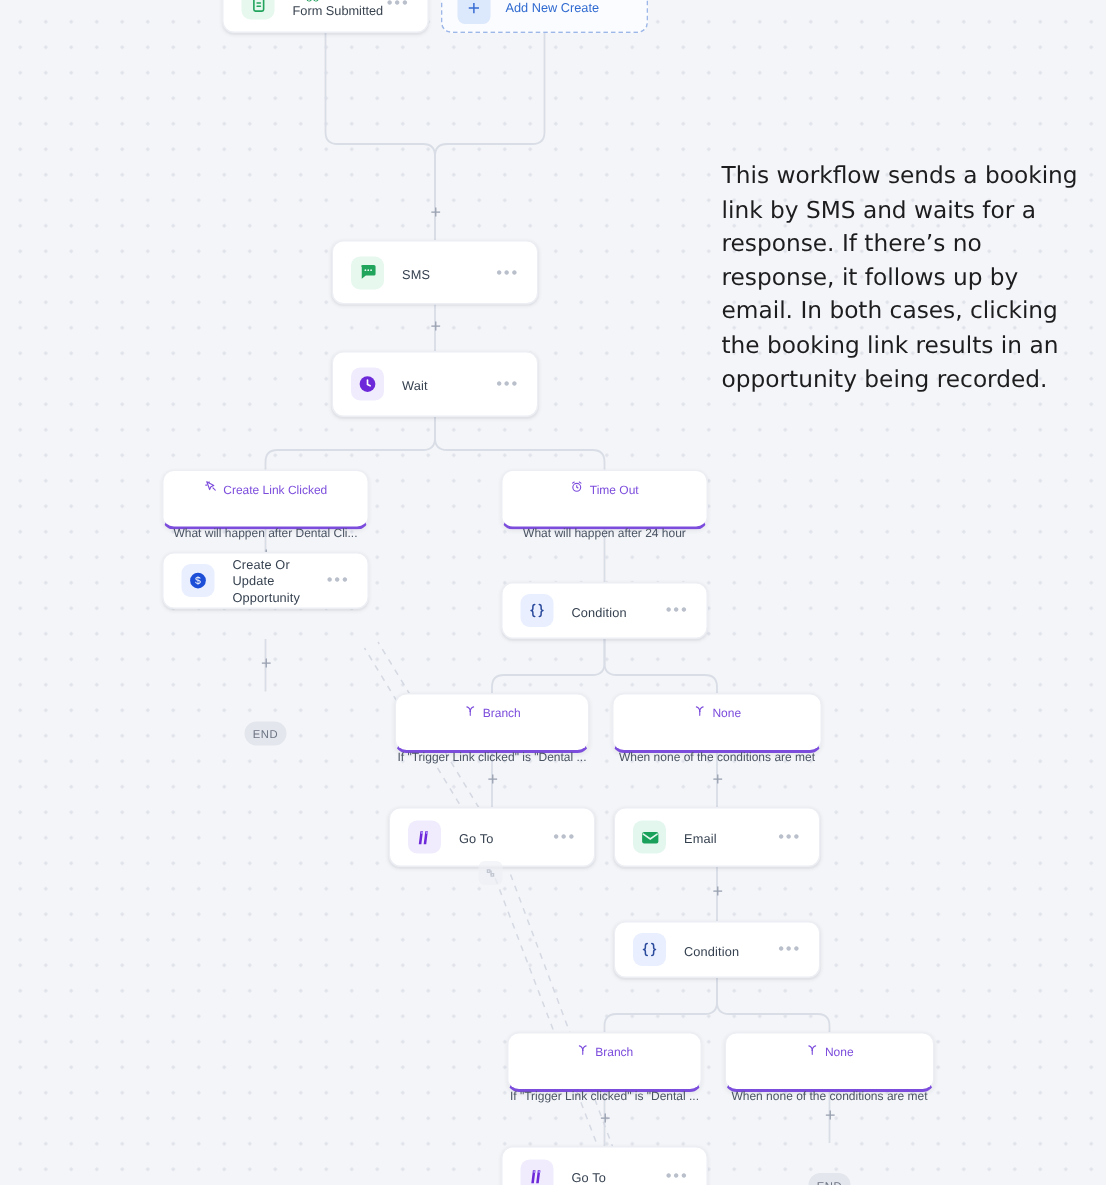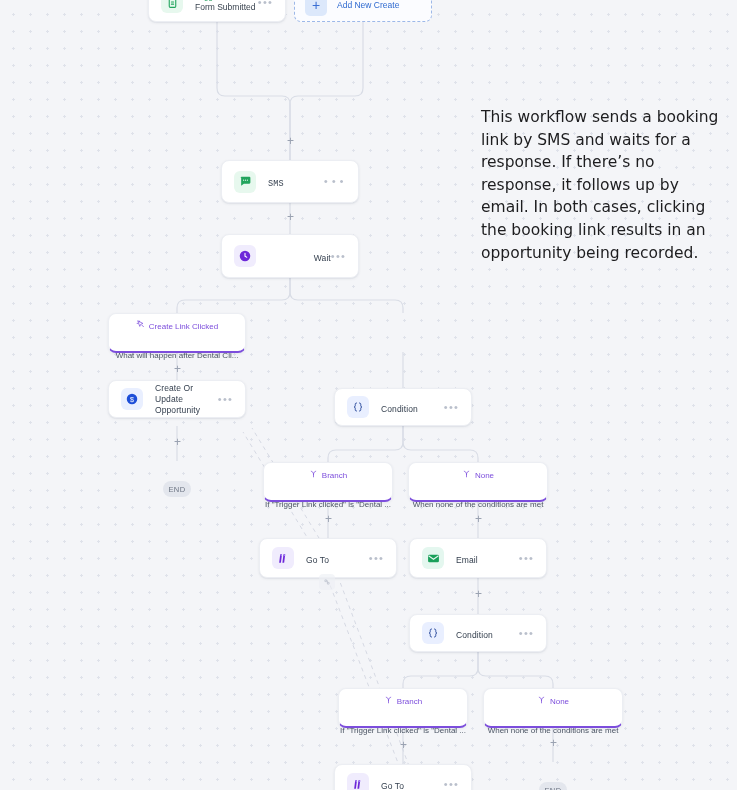--- a/index.html
+++ b/index.html
@@ -162,35 +162,35 @@
     </span>
     <span class="dots">•••</span>
   </div>
 
   <div class="addtrigger" style="left:294px;top:-12px;width:138px;height:34px;">
     <span class="plusbox">+</span>
     <span class="atlabel">Add New Create</span>
   </div>
 
   <div class="plus" style="left:285px;top:136px;">+</div>
-  <div class="node" style="left:221px;top:160px;width:138px;height:43px;font-family:Liberation Mono, monospace;">
+  <div class="node" style="left:221px;top:160px;width:138px;height:43px;">
     <span class="ico green">
       <svg width="13" height="13" viewBox="0 0 24 24" fill="#21a45c">
         <path d="M3 5a2 2 0 0 1 2-2h14a2 2 0 0 1 2 2v9a2 2 0 0 1-2 2H9l-5 4V5z"></path>
         <circle cx="8.5" cy="9.5" r="1.1" fill="#e7f8ee"></circle>
         <circle cx="12" cy="9.5" r="1.1" fill="#e7f8ee"></circle>
         <circle cx="15.5" cy="9.5" r="1.1" fill="#e7f8ee"></circle>
       </svg>
     </span>
     <span class="txt"><span class="title">SMS</span></span>
     <span class="dots">•••</span>
   </div>
 
   <div class="plus" style="left:285px;top:212px;">+</div>
-  <div class="node" style="left:221px;top:234px;width:138px;height:44px;text-align:right;">
+  <div class="node" style="left:221px;top:234px;width:138px;height:44px;">
     <span class="ico purple">
       <svg width="14" height="14" viewBox="0 0 24 24">
         <circle cx="12" cy="12" r="9" fill="#6d28d9"></circle>
         <path d="M12 7.5v5l3 1.6" stroke="#ffffff" stroke-width="1.9" fill="none" stroke-linecap="round"></path>
       </svg>
     </span>
     <span class="txt"><span class="title">Wait</span></span>
     <span class="dots">•••</span>
   </div>
 
@@ -201,23 +201,36 @@
           <path d="M5 3l5 14 2.3-5.1L17.4 9.6z"></path>
             <path d="M16 14l4 4"></path>
             <path d="M3 9h2M9 3v2"></path>
         </svg>
       </span>
       <span>Create Link Clicked</span>
     </div>
     <div class="bsub">What will happen after Dental Cli...</div>
   </div>
 
+  <div class="bnode" style="left:334px;top:313px;width:138px;height:40px;">
+    <div class="bhead">
+      <span>
+        <svg width="9" height="9" viewBox="0 0 24 24" fill="none" stroke="#7c4ddc" stroke-width="2" stroke-linecap="round" stroke-linejoin="round">
+          <circle cx="12" cy="13" r="7"></circle>
+            <path d="M12 10v3l2 1"></path>
+            <path d="M4.5 5.5l3-2M19.5 5.5l-3-2"></path>
+        </svg>
+      </span>
+      <span>Time Out</span>
+    </div>
+    <div class="bsub">What will happen after 24 hour</div>
+  </div>
 
   <div class="plus" style="left:172px;top:364px;">+</div>
-  <div class="node" style="left:108px;top:380px;width:138px;height:38px;">
+  <div class="node" style="left:108px;top:368px;width:138px;height:38px;">
     <span class="ico blue">
       <svg width="14" height="14" viewBox="0 0 24 24">
         <circle cx="12" cy="12" r="9" fill="#1d4ed8"></circle>
         <text x="12" y="16.5" font-size="12" font-family="Liberation Sans, sans-serif" fill="#ffffff" text-anchor="middle">$</text>
       </svg>
     </span>
     <span class="txt">
       <div class="title">Create Or Update</div>
       <div class="title">Opportunity</div>
     </span>

